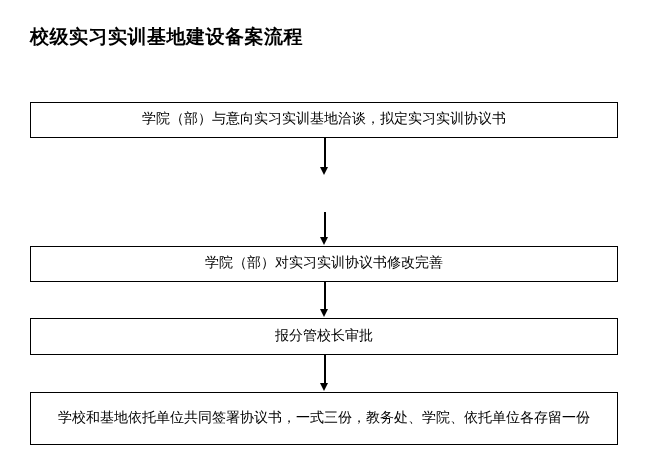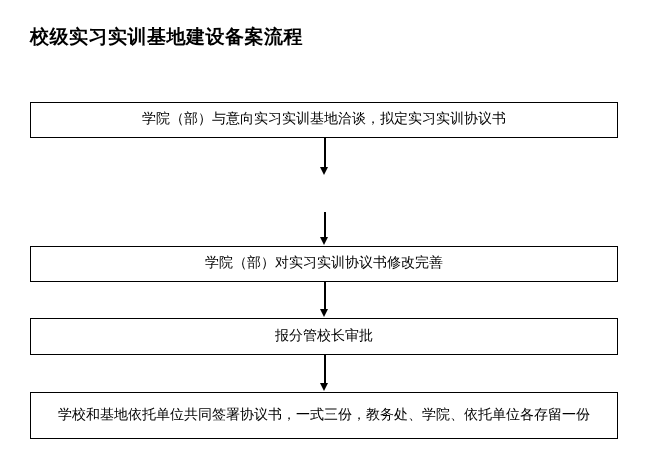--- a/index.html
+++ b/index.html
@@ -69,21 +69,21 @@
     color: #000000;
     display: block;
     position: relative;
     top: -2px;
   }
 
   .node-1 { top: 102px; height: 36px; }
   .node-2 { top: 176px; height: 36px; }
   .node-3 { top: 246px; height: 36px; }
   .node-4 { top: 318px; height: 37px; }
-  .node-5 { top: 392px; height: 47px; }
+  .node-5 { top: 392px; height: 53px; }
 
   
   .connector {
     position: absolute;
     left: 320px;
     width: 9px;
   }
   .connector .conn-line {
     position: absolute;
     left: 4px;

